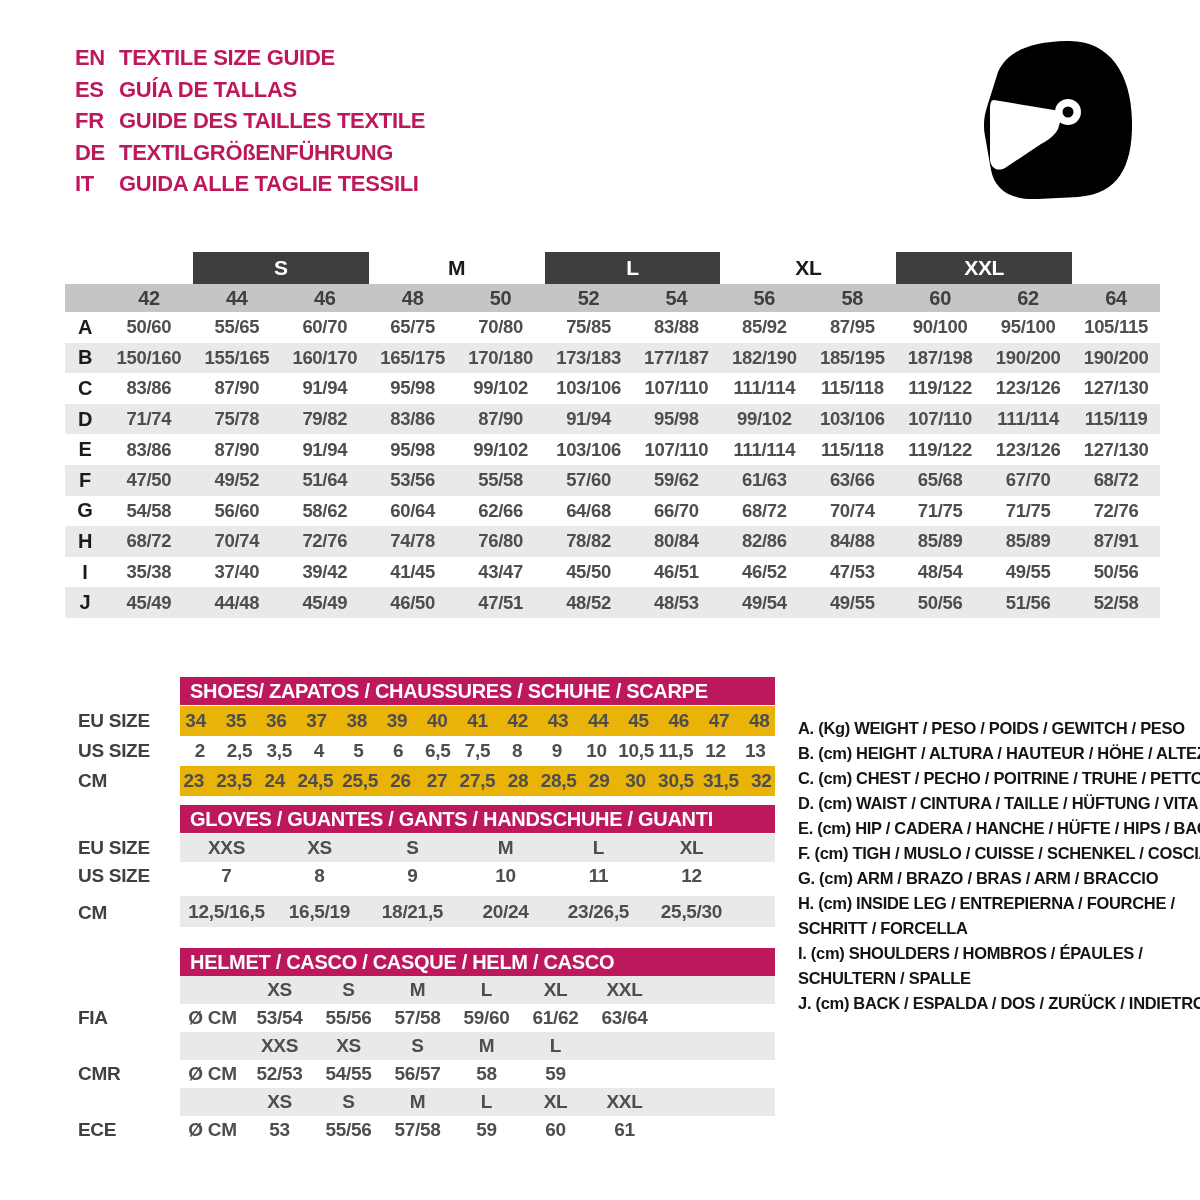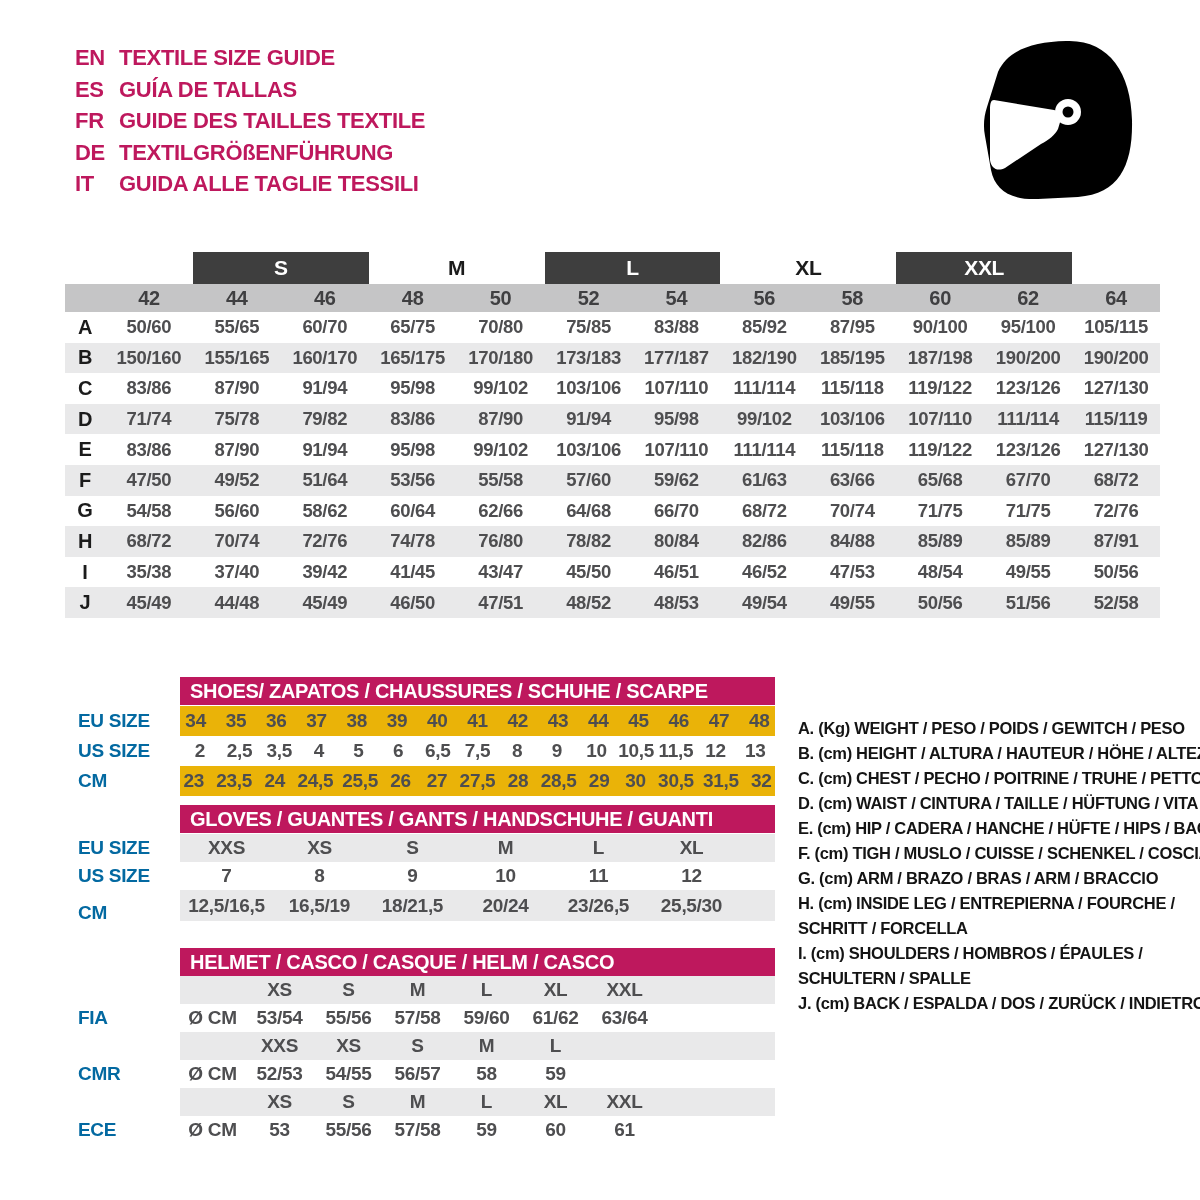--- a/index.html
+++ b/index.html
@@ -41,36 +41,36 @@
 
   
   .bar { position:absolute; left:180px; width:595px; height:28px; background:#be185d;
          color:#fff; font-size:20px; display:flex; align-items:center; padding-left:10px; }
   #shoes-bar  { top:677px; }
   #gloves-bar { top:805px; }
   #helmet-bar { top:948px; }
 
   
   .side-label { position:absolute; left:78px; height:30px; display:flex; align-items:center;
-                font-size:19px; color:#0369a1; }
+                font-size:19px; color:#404040; }
 
   
   .shoes-rows { position:absolute; left:180px; top:706px; width:595px; }
   .srow { display:grid; grid-template-columns:repeat(15, 1fr); align-items:center;
           height:30px; font-size:19px; color:#4e4e50; }
   .srow span { text-align:center; }
   .srow.gray { background:#eab308;gap:9px; }
 
   
   .gloves-rows { position:absolute; left:180px; top:834px; width:595px; }
   .grow { display:grid; grid-template-columns:repeat(6, 93px) 1fr; align-items:center;
           height:28px; font-size:19px; color:#4e4e50; }
   .grow span { text-align:center; }
   .grow.gray { background:#e9e9ea; }
-  .gloves-rows div:nth-of-type(3) { margin-top:0; height:31px; }
+  .gloves-rows div:nth-of-type(3) { margin-top:6px; height:31px; }
 
   
   .helmet-rows { position:absolute; left:180px; top:976px; width:595px; }
   .hrow { display:grid; grid-template-columns:65px repeat(6, 69px) 1fr; align-items:center;
           height:28px; font-size:19px; color:#4e4e50; }
   .hrow span { text-align:center; }
   .helmet-rows div:nth-of-type(odd) { background:#e9e9ea; }
 
   
   .legend { position:absolute; left:798px; top:680px; width:400px;margin-top:36px; }

